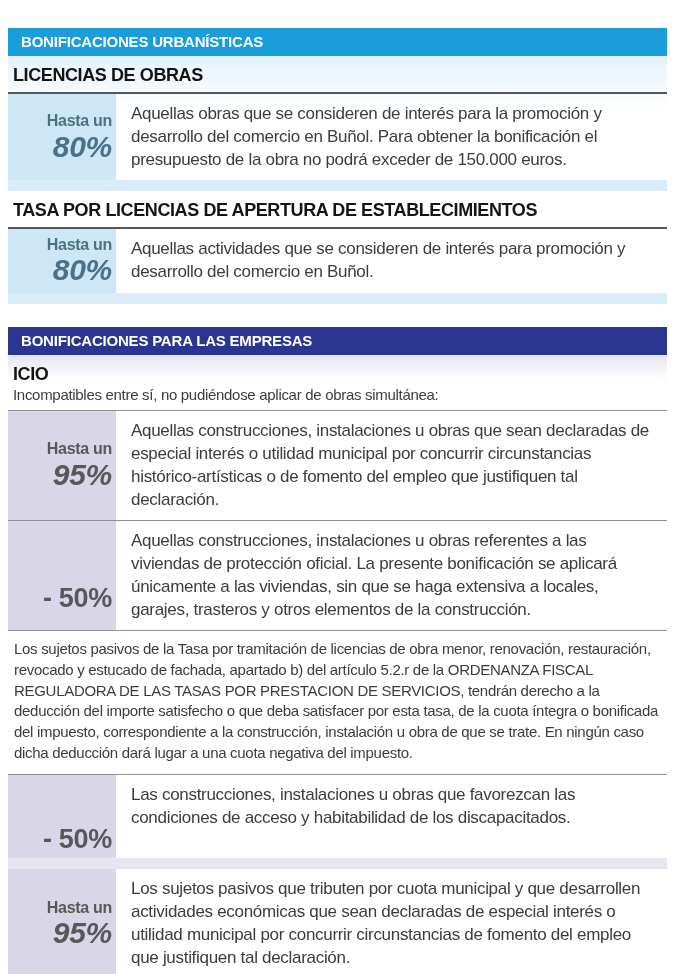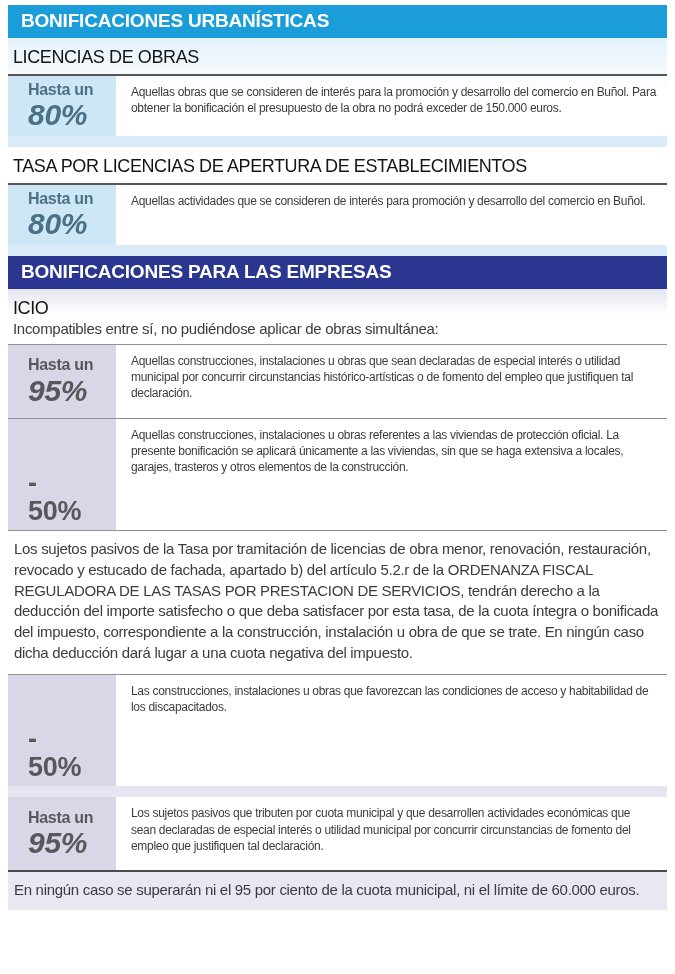--- a/index.html
+++ b/index.html
@@ -10,62 +10,63 @@
     background:#ffffff;
     font-family:"Liberation Sans","DejaVu Sans",sans-serif;
     color:var(--text-color,#3c3c3e);
     letter-spacing:-0.3px;
     box-sizing:border-box;
     padding:5px 8px 0 8px;
   }
   .hdr {
     color:#ffffff;
     font-weight:bold;
-    font-size:19px;
+    font-size:15px;
     padding:5px 13px 6px 13px;
     letter-spacing:-0.2px;
+    margin-top:23px;
   }
   .hdr-blue   { background:var(--blue-header-bg,#1b9dd9); }
   .hdr-navy   { background:var(--navy-header-bg,#2b3690); }
 
   .panel-blue { background:linear-gradient(to bottom, var(--blue-panel-top,#e4f2fb) 0px, #ffffff 54px); }
   .panel-navy { background:linear-gradient(to bottom, var(--lav-band,#e7e5f0) 0px, #ffffff 26px); }
 
   .subheading {
-    font-weight:normal;
+    font-weight:bold;
     font-size:18px;
     color:#141414;
     padding:9px 5px 6px 5px;
     letter-spacing:-0.4px;
   }
   .note-line { font-size:15px; padding:0 5px 7px 5px; }
 
   .row { display:flex; align-items:stretch; }
   .rule-dark  { border-top:2px solid #55555a; }
   .rule-thin  { border-top:1px solid #8f8f98; }
   .rule-mid   { border-top:2px solid #4a4a4f; }
 
   .badge {
     flex:0 0 108px;
     display:flex; flex-direction:column;
-    align-items:flex-start; justify-content:center;
-    padding:5px 20px;
+    align-items:flex-end; justify-content:center;
+    padding:5px 4px;
     box-sizing:border-box;
   }
   .badge-blue   { background:var(--blue-badge-bg,#cee7f6);  color:var(--badge-text-blue,#4c7187); }
   .badge-lav    { background:var(--lav-badge-bg,#d9d6e8);   color:var(--badge-text-gray,#58585b); }
   .badge-prefix { font-weight:bold; font-size:16px; line-height:1.15; }
   .badge-value  { font-weight:bold; font-size:30px; line-height:1.05;font-style:italic; }
   .badge-value-solo { font-weight:bold; font-size:27px; line-height:1.05;margin-top:45px; }
 
   .cell {
     flex:1;
-    font-size:12px;
+    font-size:17px;
     line-height:1.36;
-    padding:8px 10px 16px 15px;
+    padding:8px 10px 9px 15px;
     box-sizing:border-box;
   }
 
   .band { height:11px; }
   .band-blue { background:var(--blue-band,#d9ecf8); }
   .band-lav  { background:var(--lav-band,#e7e5f0); }
 
   .paragraph {
     font-size:15px;
     line-height:1.38;

